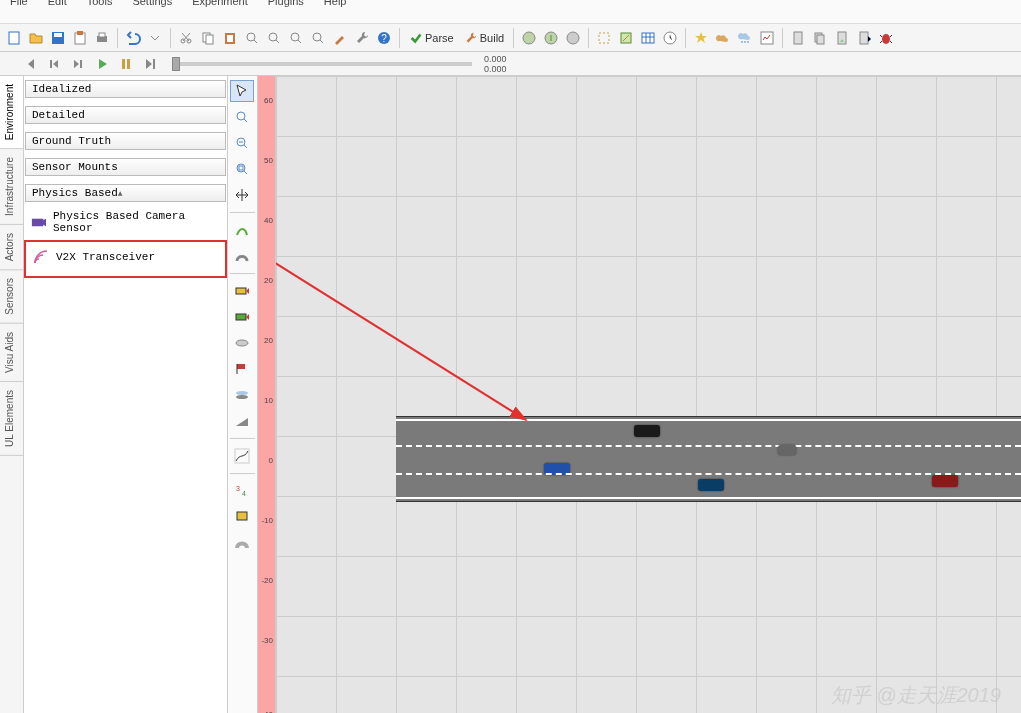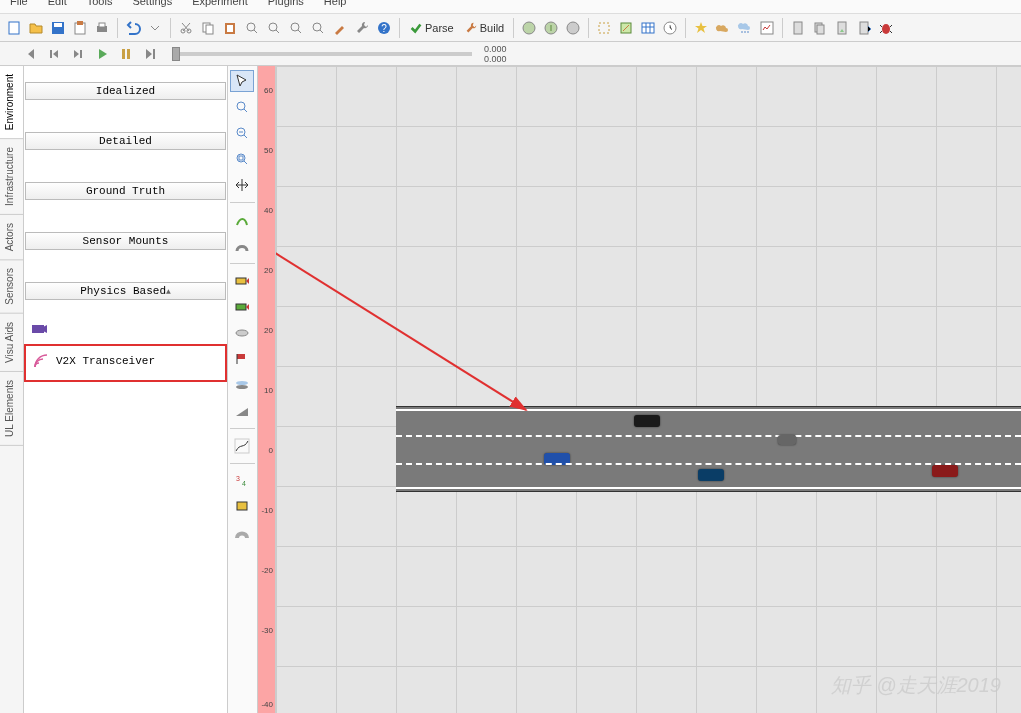--- a/index.html
+++ b/index.html
@@ -1,33 +1,33 @@
 <!DOCTYPE html>
 <html><head>
 <meta charset="utf-8">
 <style>
 * { box-sizing: border-box; margin: 0; padding: 0; }
 body { font-family: "Segoe UI", Tahoma, sans-serif; font-size: 11px; background: #f0f0f0; width: 1021px; height: 713px; overflow: hidden; position: relative; }
-.menubar { height: 14px; background: #fafafa; border-bottom: 1px solid #ddd; display: flex; padding: 0 10px; gap: 20px; color: #444; overflow: hidden; }
+.menubar { height: 24px; background: #fafafa; border-bottom: 1px solid #ddd; display: flex; padding: 0 10px; gap: 20px; color: #444; overflow: hidden; }
 .menubar span { line-height: 8px; font-size: 11px; position: relative; top: -3px; }
 .toolbar { height: 28px; background: #f5f5f5; border-bottom: 1px solid #ccc; display: flex; align-items: center; padding: 0 4px; gap: 2px; }
 .toolbar .sep { width: 1px; height: 20px; background: #ccc; margin: 0 3px; }
 .tbtn { width: 20px; height: 20px; display: flex; align-items: center; justify-content: center; cursor: pointer; border-radius: 2px; }
 .tbtn svg { width: 16px; height: 16px; }
 .tbtn-label { display: flex; align-items: center; gap: 2px; padding: 0 4px; height: 20px; cursor: pointer; font-size: 11px; color: #333; }
 .playbar { height: 24px; background: #f5f5f5; border-bottom: 1px solid #ccc; display: flex; align-items: center; padding: 0 20px; gap: 4px; }
 .slider { flex: 0 0 300px; height: 4px; background: #ccc; margin: 0 8px; position: relative; }
 .slider-thumb { position: absolute; left: 0; top: -5px; width: 8px; height: 14px; background: #aaa; border: 1px solid #888; }
 .time-lbl { font-size: 9px; color: #555; line-height: 10px; text-align: right; }
 .main { display: flex; height: calc(713px - 60px); }
 .lefttabs { width: 24px; background: #f5f5f5; border-right: 1px solid #ccc; display: flex; flex-direction: column; }
 .vtab { writing-mode: vertical-rl; transform: rotate(180deg); padding: 8px 4px; font-size: 10px; color: #555; cursor: pointer; border-top: 1px solid #ccc; text-align: center; }
 .vtab.active { background: #fff; color: #000; }
 .sidepanel { width: 204px; background: #fff; border-right: 1px solid #ccc; display: flex; flex-direction: column; }
-.cat { border: 1px solid #bbb; background: linear-gradient(#fefefe,#eee); padding: 2px 6px; font-family: "Courier New", monospace; font-size: 11px; cursor: pointer; margin: 16px 1px; display: flex; justify-content: center; align-items: center; }
+.cat { border: 1px solid #bbb; background: linear-gradient(#fefefe,#eee); padding: 2px 6px; font-family: "Courier New", monospace; font-size: 11px; cursor: pointer; margin: 4px 1px; display: flex; justify-content: flex-start; align-items: center; }
 .cat .expand { font-size: 8px; color: #666; }
 .item { display: flex; align-items: center; gap: 6px; padding: 4px 6px; font-family: "Courier New", monospace; font-size: 11px; cursor: pointer; }
 .item.highlighted { border: 2px solid #e03030; padding: 6px 6px 10px 6px; margin-top: 2px; }
 .item-icon { width: 18px; height: 18px; display: flex; align-items: center; justify-content: center; }
 .tooltabs { width: 30px; background: #fafafa; border-right: 1px solid #ccc; display: flex; flex-direction: column; padding: 4px 2px; gap: 4px; }
 .ttool { width: 24px; height: 22px; border: 1px solid transparent; display: flex; align-items: center; justify-content: center; cursor: pointer; }
 .ttool.active { border: 1px solid #7aa3d4; background: #d9e6f7; }
 .ttool svg { width: 16px; height: 16px; }
 .tgroup-sep { height: 1px; background: #ccc; margin: 2px 0; }
 .canvas-wrap { flex: 1; position: relative; background: #e8e8e8; overflow: hidden; }
@@ -340,20 +340,21 @@
         <span>Physics Based</span>
         <span class="expand">▲</span>
       </div>
     <div class="item">
       <span class="item-icon">
           <svg viewBox="0 0 18 18">
             <rect x="2" y="5" width="12" height="8" fill="#6a4aa8"></rect>
             <path d="M13 7l4-2v8l-4-2z" fill="#6a4aa8"></path>
           </svg>
         </span>
+      <span>Physics Based Camera Sensor</span>
     </div>
     <div class="item highlighted">
       <span class="item-icon">
           <svg viewBox="0 0 18 18">
             <path d="M3 15a12 12 0 0 1 12-12" fill="none" stroke="#d85a9a" stroke-width="1.5"></path>
             <path d="M3 15a8 8 0 0 1 8-8" fill="none" stroke="#d85a9a" stroke-width="1.5"></path>
             <path d="M3 15a4 4 0 0 1 4-4" fill="none" stroke="#d85a9a" stroke-width="1.5"></path>
           </svg>
         </span>
       <span>V2X Transceiver</span>

